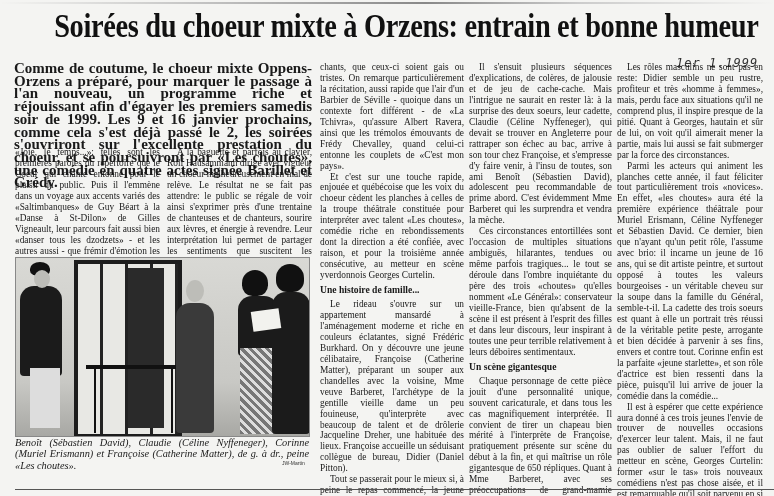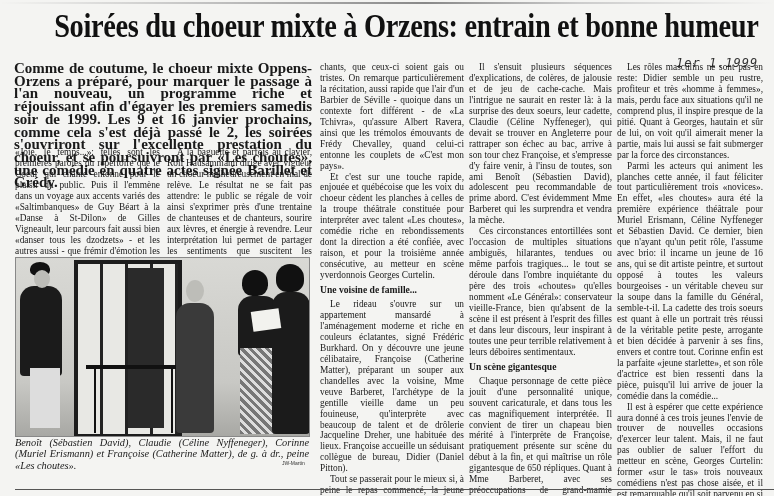--- a/index.html
+++ b/index.html
@@ -69,21 +69,21 @@
   <div class="hair" style="left:260px;top:6px;width:28px;height:28px;"></div>
   <div class="paper"></div>
 </div>
 
 <div class="caption">Benoît (Sébastien David), Claudie (Céline Nyffeneger), Corinne (Muriel Erismann) et Françoise (Catherine Matter), de g. à dr., peine «Les choutes».</div>
 <div class="credit">JW-Martin</div>
 
 <div class="col c3">
   <p>chants, que ceux-ci soient gais ou tristes. On remarque particulièrement la récitation, aussi rapide que l'air d'un Barbier de Séville - quoique dans un contexte fort différent - de «La Tchivra», qu'assure Albert Ravera, ainsi que les trémolos émouvants de Frédy Chevalley, quand celui-ci entonne les couplets de «C'est mon pays».</p>
   <p class="ind">Et c'est sur une touche rapide, enjouée et québécoise que les voix du choeur cèdent les planches à celles de la troupe théâtrale constituée pour interpréter avec talent «Les choutes», comédie riche en rebondissements dont la direction a été confiée, avec raison, et pour la troisième année consécutive, au metteur en scène yverdonnois Georges Curtelin.</p>
-  <p class="subhead">Une voisine de famille...</p>
+  <p class="subhead">Une histoire de famille...</p>
   <p class="ind">Le rideau s'ouvre sur un appartement mansardé à l'aménagement moderne et riche en couleurs éclatantes, signé Frédéric Burkhard. On y découvre une jeune célibataire, Françoise (Catherine Matter), préparant un souper aux chandelles avec la voisine, Mme veuve Barberet, l'archétype de la gentille vieille dame un peu fouineuse, qu'interprète avec beaucoup de talent et de drôlerie Jacqueline Dreher, une habituée des lieux. Françoise accueille un séduisant collègue de bureau, Didier (Daniel Pitton).</p>
   <p class="ind">Tout se passerait pour le mieux si, à peine le repas commencé, la jeune soeur de Françoise, Corinne (Muriel Erismann), ne débarquait en sanglots: belle comédienne toujours en tournée et dépressive, elle apprend à sa soeur que son amant de longue date, Georges (Jean Gonin), veut la quitter. Mais celui-ci, dont les intentions ne sont pas claires, décide de venir chez Françoi-</p>
 </div>
 
 <div class="col c4">
   <p class="ind">Il s'ensuit plusieurs séquences d'explications, de colères, de jalousie et de jeu de cache-cache. Mais l'intrigue ne saurait en rester là: à la surprise des deux soeurs, leur cadette, Claudie (Céline Nyffeneger), qui devait se trouver en Angleterre pour rattraper son échec au bac, arrive à son tour chez Françoise, et s'empresse d'y faire venir, à l'insu de toutes, son ami Benoît (Sébastien David), adolescent peu recommandable de prime abord. C'est évidemment Mme Barberet qui les surprendra et vendra la mèche.</p>
   <p class="ind">Ces circonstances entortillées sont l'occasion de multiples situations ambiguës, hilarantes, tendues ou même parfois tragiques... le tout se déroule dans l'ombre inquiétante du père des trois «choutes» qu'elles nomment «Le Général»: conservateur vieille-France, bien qu'absent de la scène il est présent à l'esprit des filles et dans leur discours, leur inspirant à toutes une peur terrible relativement à leurs déboires sentimentaux.</p>
   <p class="subhead">Un scène gigantesque</p>
   <p class="ind">Chaque personnage de cette pièce jouit d'une personnalité unique, souvent caricaturale, et dans tous les cas magnifiquement interprétée. Il convient de tirer un chapeau bien mérité à l'interprète de Françoise, pratiquement présente sur scène du début à la fin, et qui maîtrise un rôle gigantesque de 650 répliques. Quant à Mme Barberet, avec ses préoccupations de grand-mamie modèle et ses mi-bas épais qui tombent sur ses chaussures,</p>
 </div>

